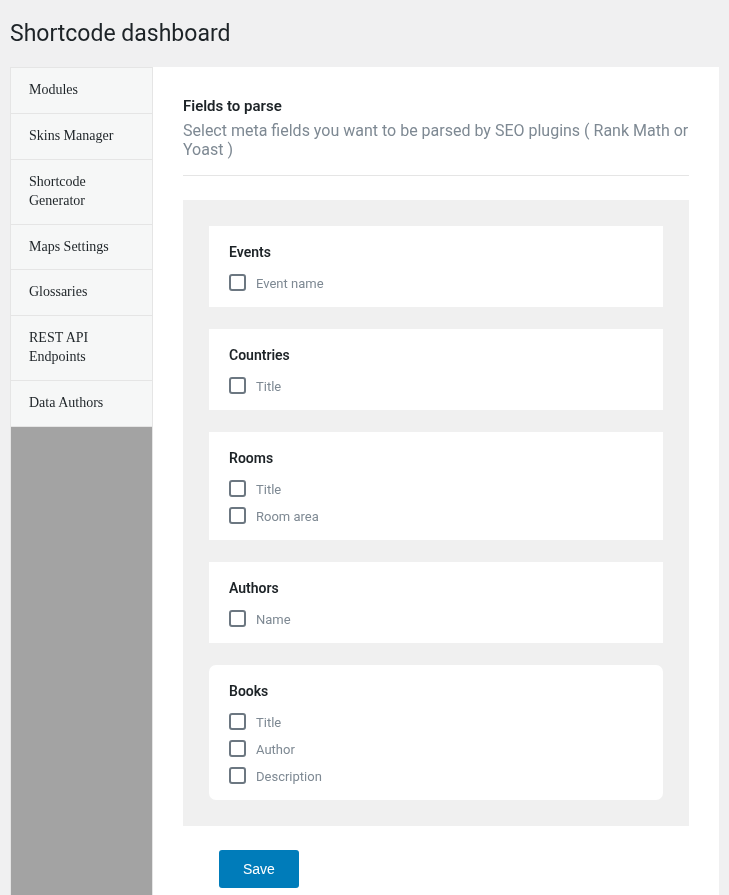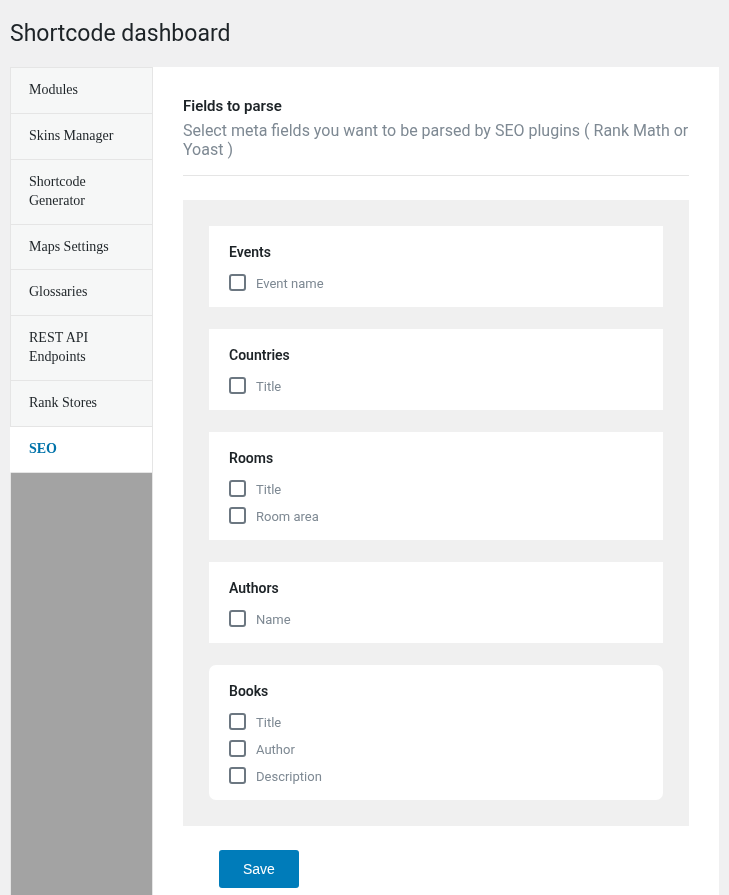--- a/index.html
+++ b/index.html
@@ -128,22 +128,21 @@
 <h1 class="page-title">Shortcode dashboard</h1>
 
 <div class="container">
   <div class="sidebar">
     <div class="sidebar-item">Modules</div>
     <div class="sidebar-item">Skins Manager</div>
     <div class="sidebar-item">Shortcode Generator</div>
     <div class="sidebar-item">Maps Settings</div>
     <div class="sidebar-item">Glossaries</div>
     <div class="sidebar-item">REST API Endpoints</div>
-    <div class="sidebar-item">Rank Stores</div>
-    <div class="sidebar-item active">SEO</div>
+    <div class="sidebar-item">Data Authors</div>
   </div>
 
   <div class="main">
     <div class="section-title">Fields to parse</div>
     <div class="section-desc">Select meta fields you want to be parsed by SEO plugins ( Rank Math or Yoast )</div>
     <hr class="divider">
 
     <div class="fields-panel">
 
       <div class="group">

